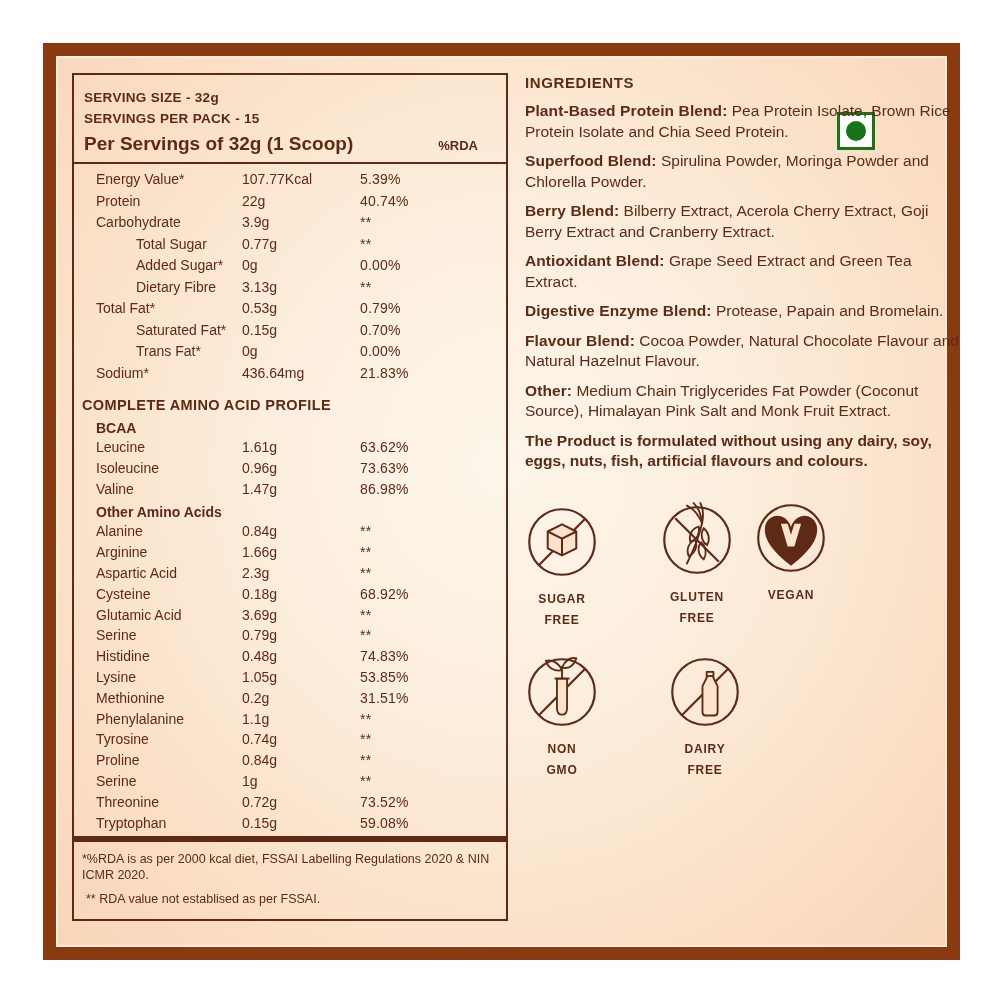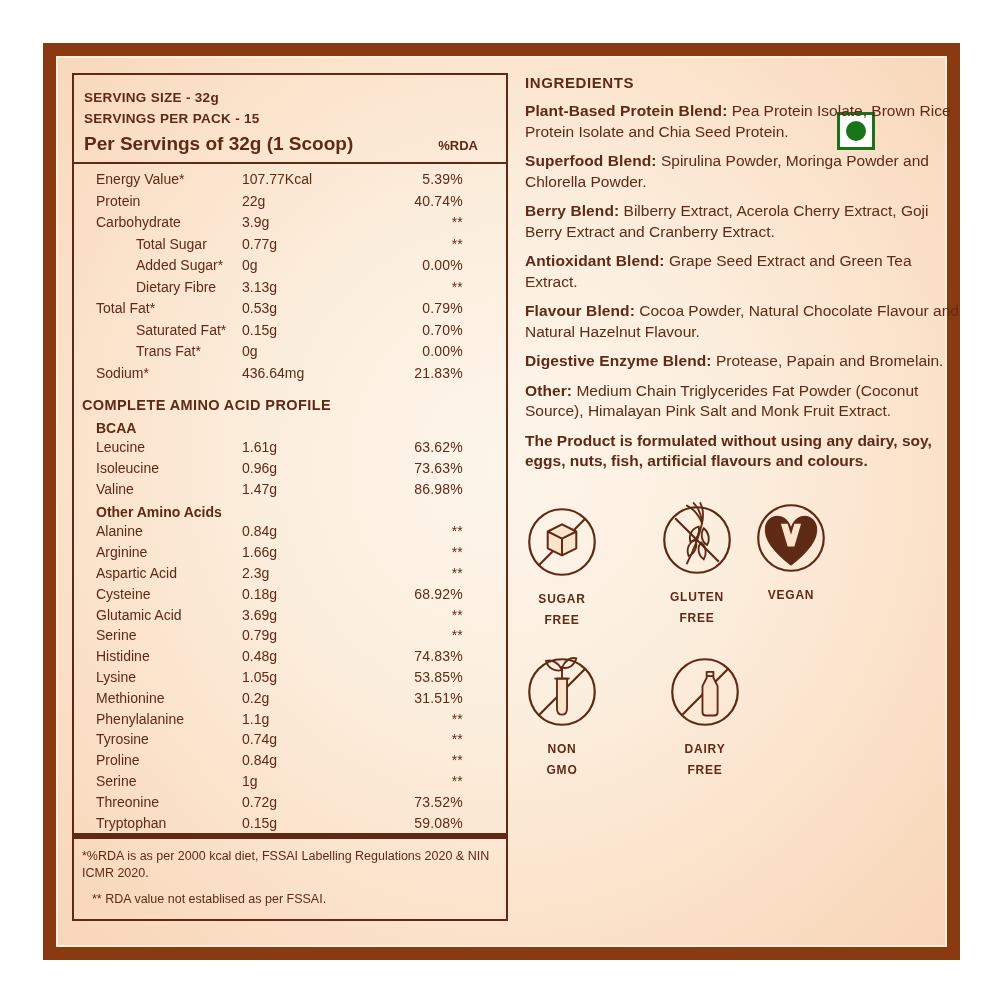--- a/index.html
+++ b/index.html
@@ -38,33 +38,33 @@
     position:absolute;top:54px;right:70px;width:38px;height:38px;background:#ffffff;
     border:3px solid #197419;display:flex;align-items:center;justify-content:center;
   }
   .veg-dot{width:20px;height:20px;border-radius:50%;background:#197419}
 
   .rows-main{margin-top:5px}
   .nrow{display:flex;align-items:baseline;height:21.5px;line-height:21.5px;font-size:14px}
   .nm{flex:1;padding-left:22px;white-space:nowrap}
   .nrow[data-indent="1"] .nm{padding-left:62px}
   .amt{width:118px;text-align:left;white-space:nowrap}
-  .rda{width:146px;text-align:right;padding-right:43px;white-space:nowrap;letter-spacing:.2px}
+  .rda{width:146px;text-align:left;padding-right:43px;white-space:nowrap;letter-spacing:.2px}
 
   .amino-head{font-weight:bold;font-size:14.5px;padding-left:8px;margin-top:13px;letter-spacing:.4px}
   .rows-amino{margin-top:2px}
   .rows-amino .sub{font-weight:bold;font-size:14px;padding-left:22px;margin-top:4px;height:18px;line-height:18px}
   .rows-amino .nrow{height:20.8px;line-height:20.8px}
 
   .nb-foot{
     margin-top:auto;border-top:6px solid #5e2a16;
     padding:9px 14px 8px 8px;font-size:12.5px;line-height:16.5px;
   }
   .fn{margin:0 0 7px 0}
-  .fn:last-child{margin:10px}
+  .fn:last-child{margin:4px}
 
   
   .ingr{position:absolute;left:467px;top:16px;width:438px}
   .ingr-title{font-size:15px;font-weight:bold;margin:0 0 10px;letter-spacing:.6px}
   .ip{font-size:15.5px;line-height:20.5px;margin:0 0 9px}
   .ip b{letter-spacing:.1px}
   .ip-note{font-weight:bold}
 
   
   .badge{position:absolute;width:130px;display:flex;flex-direction:column;align-items:center;text-align:center}
@@ -296,23 +296,23 @@
       <div>
 
           <p class="ip"><b>Plant-Based Protein Blend:</b><span> Pea Protein Isolate, Brown Rice Protein Isolate and Chia Seed Protein.</span></p>
 
           <p class="ip"><b>Superfood Blend:</b><span> Spirulina Powder, Moringa Powder and Chlorella Powder.</span></p>
 
           <p class="ip"><b>Berry Blend:</b><span> Bilberry Extract, Acerola Cherry Extract, Goji Berry Extract and Cranberry Extract.</span></p>
 
           <p class="ip"><b>Antioxidant Blend:</b><span> Grape Seed Extract and Green Tea Extract.</span></p>
 
+          <p class="ip"><b>Digestive Enzyme Blend:</b><span> Protease, Papain and Bromelain.</span></p>
+
           <p class="ip"><b>Flavour Blend:</b><span> Cocoa Powder, Natural Chocolate Flavour and Natural Hazelnut Flavour.</span></p>
-
-          <p class="ip"><b>Digestive Enzyme Blend:</b><span> Protease, Papain and Bromelain.</span></p>
 
           <p class="ip"><b>Other:</b><span> Medium Chain Triglycerides Fat Powder (Coconut Source), Himalayan Pink Salt and Monk Fruit Extract.</span></p>
         </div>
       <p class="ip ip-note">The Product is formulated without using any dairy, soy, eggs, nuts, fish, artificial flavours and colours.</p>
     </section>
 
     <div class="badge b-sugar">
       <svg viewBox="0 0 100 100" width="84" height="84">
         <g stroke="#5e2a16" stroke-width="2.6" fill="none">
           <circle cx="50" cy="50" r="39"></circle>

